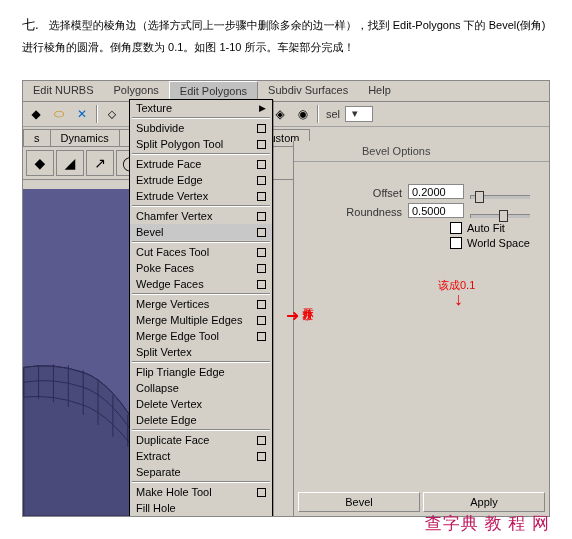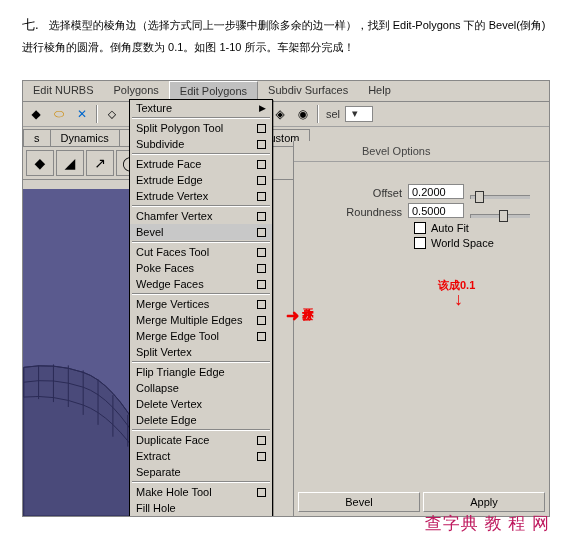--- a/index.html
+++ b/index.html
@@ -25,25 +25,25 @@
 .dropdown .box{width:9px;height:9px;border:1px solid #000;background:#d4d0c8}
 .dropdown .arrow{color:#000;font-size:9px}
 .panel{position:absolute;left:270px;right:0;top:60px;bottom:0;background:#d4d0c8;border-left:1px solid #888}
 .panel-title{padding:4px 8px;border-bottom:1px solid #a0a0a0;color:#444}
 .panel-body{padding:22px 12px 8px 50px}
 .panel-row{display:flex;align-items:flex-end;margin-bottom:4px}
 .panel-row label{width:64px;text-align:right;padding-right:6px;color:#333}
 .panel-row input[type=text]{width:56px;height:15px;border:1px solid #888;background:#fff;padding:0 3px;font-size:11px}
 .slider-track{flex:1;height:4px;background:#c0c0c0;border:1px solid #888;border-right:none;border-bottom:none;margin-left:6px;position:relative;max-width:60px}
 .slider-thumb{position:absolute;width:9px;height:12px;background:#d4d0c8;border:1px solid #333;top:-5px}
-.panel-check{display:flex;align-items:flex-end;margin-left:70px;margin-bottom:3px}
+.panel-check{display:flex;align-items:flex-end;margin-left:106px;margin-bottom:3px}
 .panel-check .chk{width:12px;height:12px;border:1px solid #000;background:#fff;margin-right:5px}
 .panel-btns{position:absolute;bottom:4px;left:4px;right:4px;display:flex;gap:3px}
 .panel-btns button{flex:1;height:20px;background:#d4d0c8;border:1px solid #888;border-top-color:#fff;border-left-color:#fff;color:#000}
-.anno{position:absolute;color:#e00;font-weight:bold;font-size:11px;line-height:1.1;z-index:20;pointer-events:none}
+.anno{position:absolute;color:#e00;font-weight:normal;font-size:11px;line-height:1.1;z-index:20;pointer-events:none}
 .anno.red-arrow{font-size:16px}
 .sel-combo{border:1px solid #888;background:#fff;padding:0 14px 0 6px;height:16px;color:#333;margin-left:4px}
 .watermark{position:absolute;right:22px;bottom:4px;color:#be185d;font-size:17px;letter-spacing:1px}
 svg.mesh{position:absolute;left:0;top:0;width:160px;height:100%}
 .sel-label{margin-left:4px;color:#333}
 </style>
 </head>
 <body>
 
 <div class="doc-text">
@@ -104,25 +104,25 @@
     </svg>
   </div>
 
   <div class="dropdown" id="dropdown">
       <div class="item">
         <span>Texture</span>
         <span class="arrow">▶</span>
       </div>
       <div class="sep"></div>
       <div class="item">
+        <span>Subdivide</span>
+        <span class="box"></span>
+      </div>
+      <div class="item">
         <span>Split Polygon Tool</span>
-        <span class="box"></span>
-      </div>
-      <div class="item">
-        <span>Subdivide</span>
         <span class="box"></span>
       </div>
       <div class="sep"></div>
       <div class="item">
         <span>Extrude Face</span>
         <span class="box"></span>
       </div>
       <div class="item">
         <span>Extrude Edge</span>
         <span class="box"></span>

